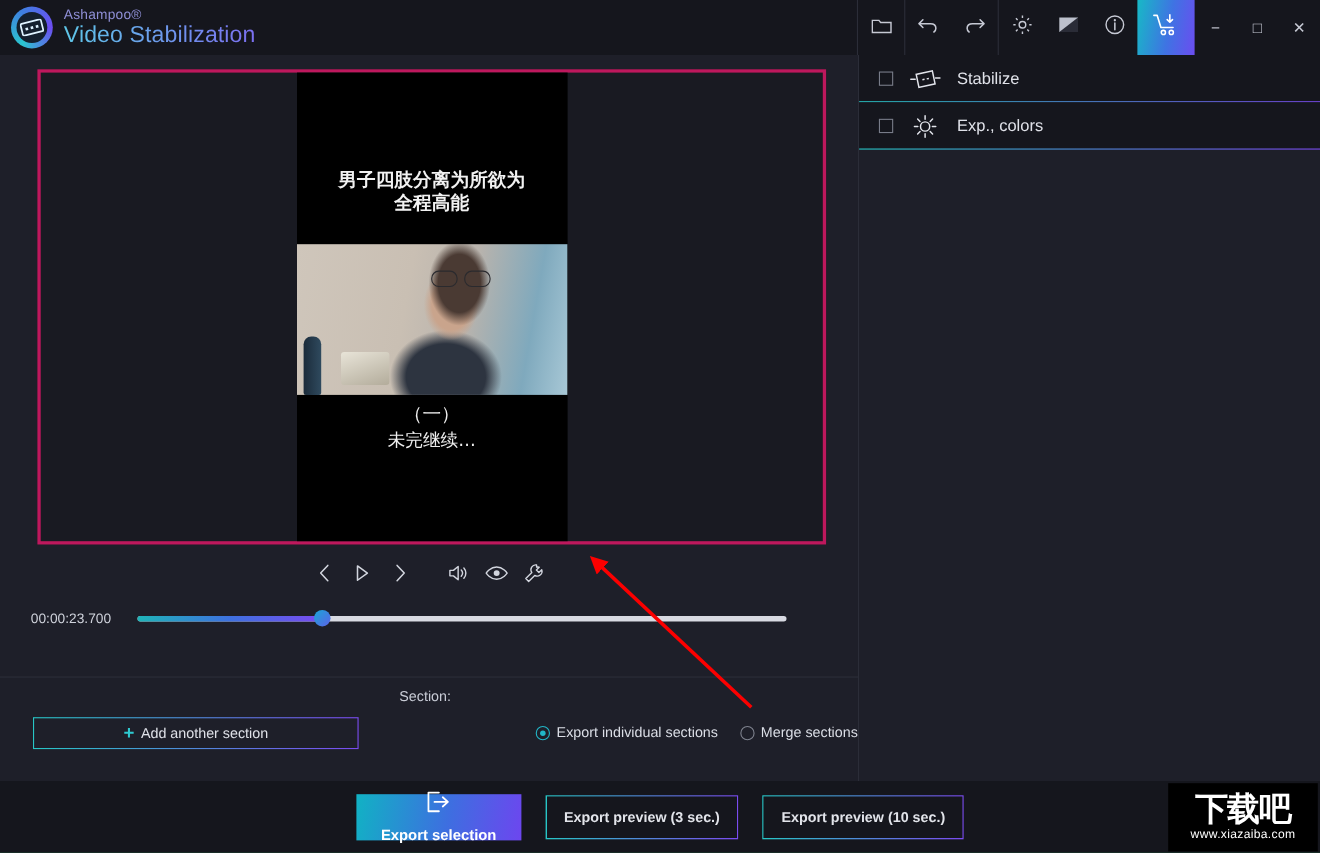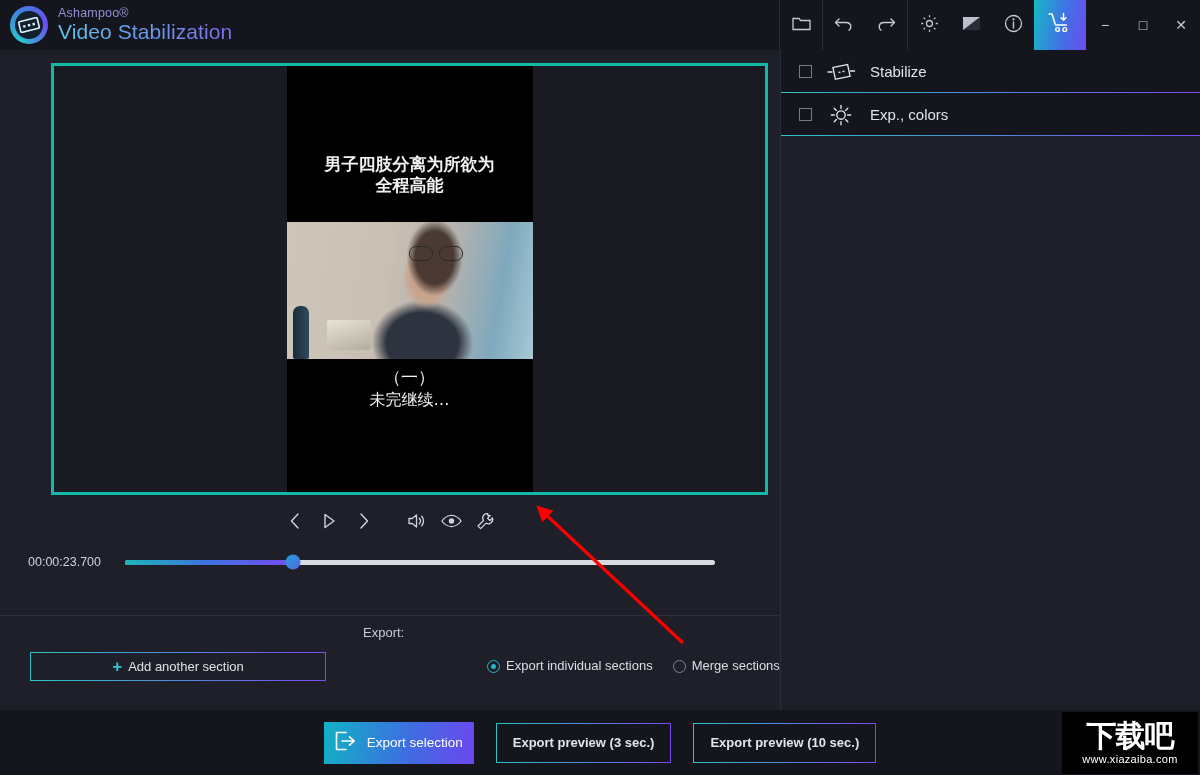--- a/index.html
+++ b/index.html
@@ -59,23 +59,23 @@
     width: 38px; height: 50px; display: flex; align-items: center; justify-content: center;
     color: #c6c9d4; font-size: 14px;
   }
 
   
   .main {
     position: absolute; left: 0; top: 50px; width: 780px; height: 660px;
     background: #1e1f29;
   }
   .video-stage {
-    position: absolute; left: 51px; top: 13px; width: 717px; height: 432px;
+    position: absolute; left: 34px; top: 13px; width: 717px; height: 432px;
     background: #191a22;
-    border: 3px solid #14b8a6;
+    border: 3px solid #be185d;
   }
   .video-frame {
     position: absolute; left: 50%; transform: translateX(-50%);
     top: 0; width: 246px; height: 426px;
     background: #000;
     overflow: hidden;
   }
   .vf-text-top {
     position: absolute; left: 0; right: 0; top: 88px;
     text-align: center; color: #f2f2f2;
@@ -220,21 +220,21 @@
   
   .footer {
     position: absolute; left: 0; top: 710px; width: 1200px; height: 65px;
     background: #15161d;
     display: flex; align-items: center; justify-content: center; gap: 22px;
   }
   .btn-export {
     width: 150px; height: 42px;
     background: linear-gradient(100deg, #11b2c4 0%, #3d6fe0 55%, #6d46ef 100%);
     display: flex; align-items: center; justify-content: center; gap: 10px;
-    color: #fff; font-size: 13.5px; font-weight: normal;
+    color: #fff; font-size: 13.5px; font-weight: bold; flex-direction: column;
   }
   .btn-outline {
     height: 40px; padding: 0 16px;
     display: flex; align-items: center; justify-content: center;
     font-size: 13px; color: #e2e4ea;
     background-image: linear-gradient(#15161d, #15161d),
       linear-gradient(90deg, #27c6c6, #7a4bf0);
     background-origin: border-box; background-clip: padding-box, border-box;
     border: 1px solid transparent;
     font-weight: bold;
@@ -435,21 +435,21 @@
     <div class="seekrow">
       <div class="timecode">00:00:23.700</div>
       <div class="seek-track">
         <div class="seek-fill"></div>
         <div class="seek-handle"></div>
       </div>
     </div>
 
     <div class="hr" style="top:565px"></div>
 
-    <div class="section-label">Export:</div>
+    <div class="section-label">Section:</div>
 
     <div class="addsection">
       <span class="plus">+</span>
       <span>Add another section</span>
     </div>
 
     <div class="radios">
       <span class="radio on"></span>
       <span>Export individual sections</span>
       <span class="radio-gap"></span>

